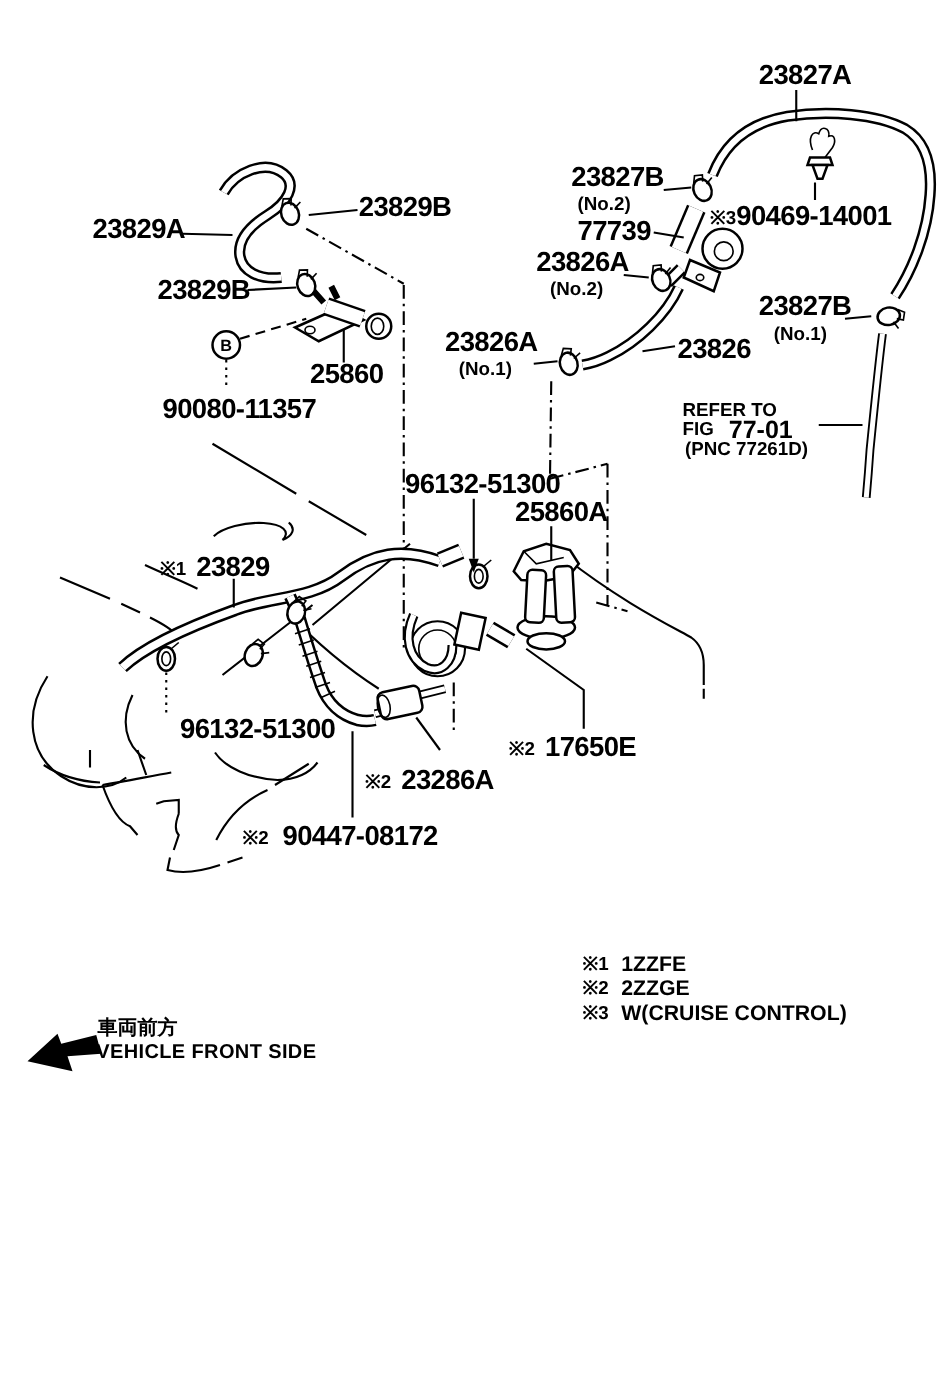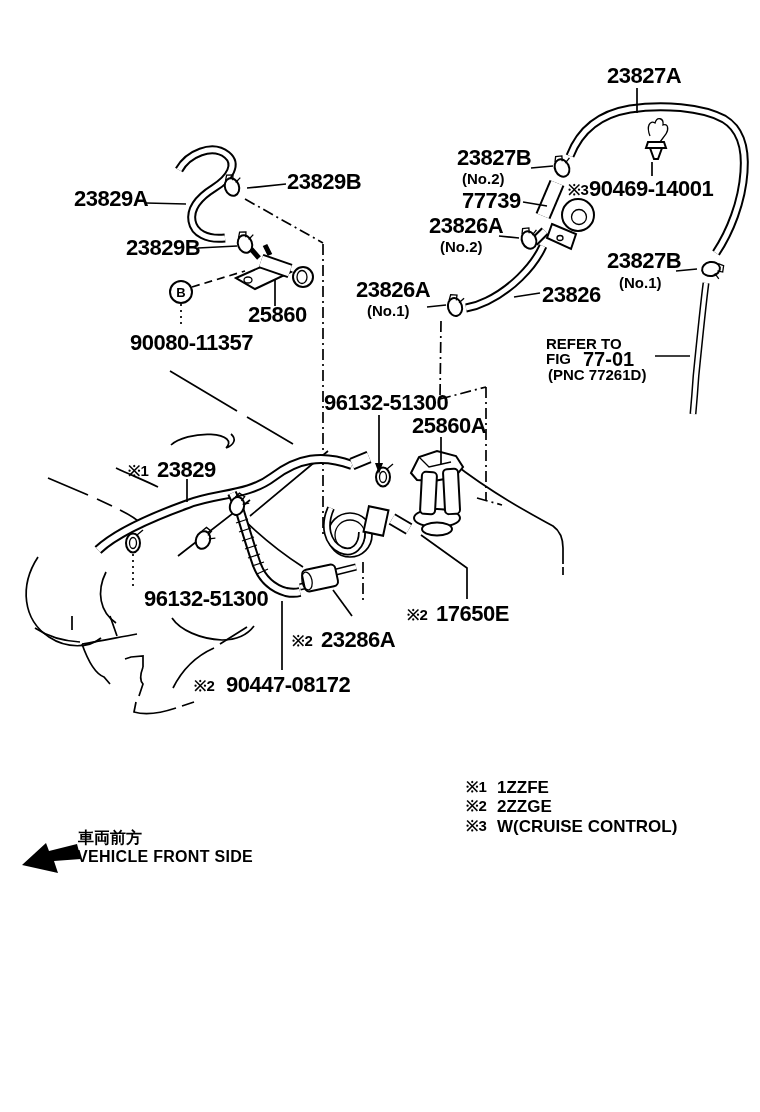--- a/index.html
+++ b/index.html
@@ -1,16 +1,16 @@
 <!DOCTYPE html>
 <html><head>
 <meta charset="utf-8">
 <style>
   html,body{margin:0;padding:0;background:#fff;}
-  .stage{width:760px;height:928px;position:relative;background:#fff;overflow:hidden;margin-top:16px;}
+  .stage{width:760px;height:928px;position:relative;background:#fff;overflow:hidden;}
   svg{display:block;}
   path.to{stroke:#000;fill:none;stroke-linecap:butt;stroke-linejoin:round;}
   path.ti{stroke:#fff;fill:none;stroke-linecap:butt;stroke-linejoin:round;}
   .thin{stroke:#000;fill:none;stroke-width:1.7;}
   .thin2{stroke:#000;fill:none;stroke-width:1.3;}
   .wh{fill:#fff;stroke:#000;stroke-width:2;}
   .dashdot{stroke-dasharray:11 4 2 4;}
   .dash{stroke-dasharray:8 5;}
   .dots{stroke-dasharray:2 4;}
   text{fill:#000;font-family:"Liberation Sans",sans-serif;}

